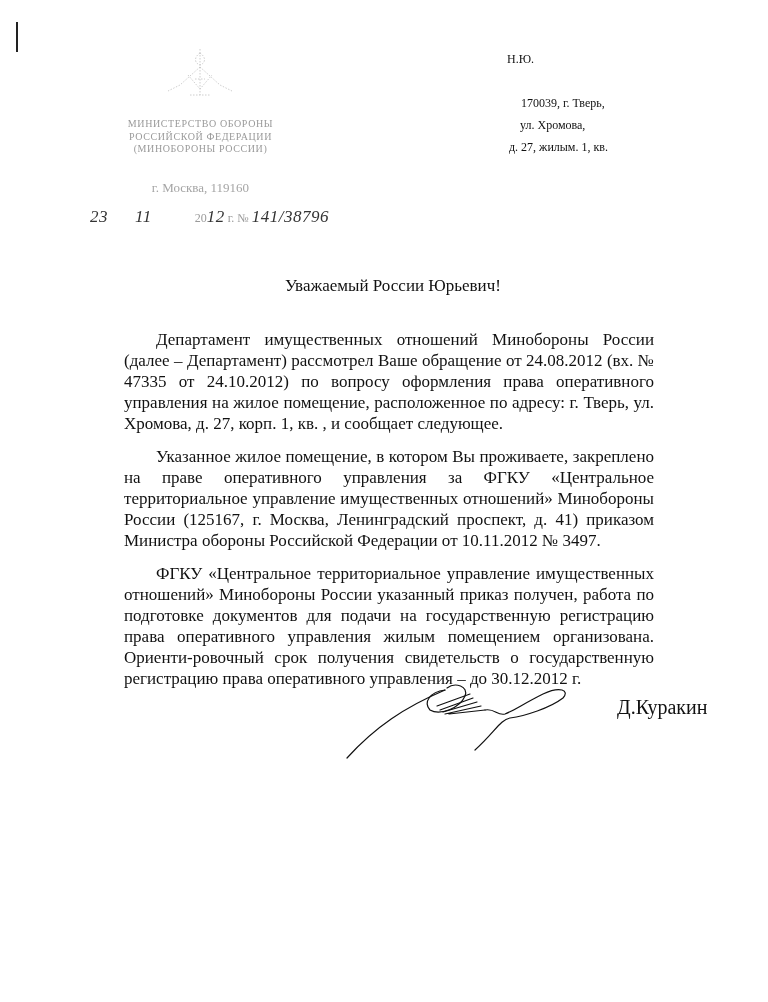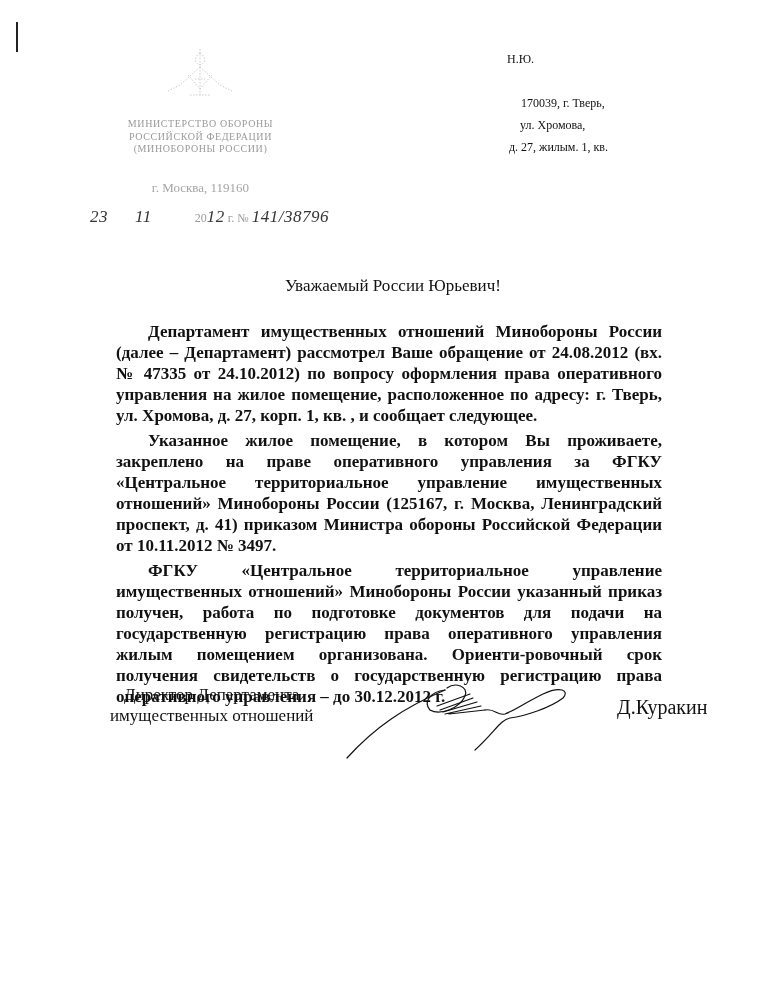--- a/index.html
+++ b/index.html
@@ -18,21 +18,21 @@
 
   .reg-line { position:absolute; left:62px; font-size:12px; color:#9a9a9a; }
   .hand { font-family:"Liberation Serif", serif; font-style:italic; color:#333; font-size:17px; letter-spacing:0.5px; }
 
   .addr { position:absolute; font-size:12px; line-height:22px; color:#111; }
 
   .greeting { position:absolute; left:285px; top:276px; font-size:17px; }
 
   .body-text { position:absolute; left:112px; top:317px; width:554px;
                font-size:17px; line-height:21px; text-align:justify; }
-  .body-text p { margin:4px; text-indent:32px;font-weight:bold; }
+  .body-text p { margin:12px; text-indent:32px; }
 
   .sign-title { position:absolute; left:110px; top:684px; font-size:17px; line-height:21px; text-align:center; }
   .signature { position:absolute; left:345px; top:672px; width:230px; height:90px; }
   .signer { position:absolute; left:617px; top:696px; font-size:20px; }
 </style>
 </head>
 <body>
 
 <div class="page">
 
@@ -72,24 +72,20 @@
   <div class="addr" style="left:509px; top:136px;">д. 27, жилым. 1, кв.</div>
 
   <div class="greeting">Уважаемый России Юрьевич!</div>
 
   <div class="body-text">
     <p>Департамент имущественных отношений Минобороны России (далее – Департамент) рассмотрел Ваше обращение от 24.08.2012 (вх. № 47335 от 24.10.2012) по вопросу оформления права оперативного управления на жилое помещение, расположенное по адресу: г. Тверь, ул. Хромова, д. 27, корп. 1, кв.    , и сообщает следующее.</p>
     <p>Указанное жилое помещение, в котором Вы проживаете, закреплено на праве оперативного управления за ФГКУ «Центральное территориальное управление имущественных отношений» Минобороны России (125167, г. Москва, Ленинградский проспект, д. 41) приказом Министра обороны Российской Федерации от 10.11.2012 № 3497.</p>
     <p>ФГКУ «Центральное территориальное управление имущественных отношений» Минобороны России указанный приказ получен, работа по подготовке документов для подачи на государственную регистрацию права оперативного управления жилым помещением организована. Ориенти-ровочный срок получения свидетельств о государственную регистрацию права оперативного управления – до 30.12.2012 г.</p>
   </div>
 
-  <div class="sign-title">
-    <div>Директор Департамента</div>
-    <div>имущественных отношений</div>
-  </div>
 
   <svg class="signature" viewBox="0 0 230 90">
     <g fill="none" stroke="#111" stroke-width="1.2" stroke-linecap="round">
       <path d="M2 86 C30 55 60 35 100 18"></path>
       <path d="M100 18 C85 20 78 30 85 38 C95 44 115 36 120 24 C124 14 110 10 102 16"></path>
       <path d="M92 34 L125 22 M95 38 L128 26 M98 40 L132 30 M100 42 L136 34 M104 42 L140 38"></path>
       <path d="M140 38 C150 36 152 44 160 42 C170 38 178 32 198 22 C215 14 225 18 218 26 C205 36 180 44 165 46 C155 48 150 60 130 78"></path>
     </g>
   </svg>
 

